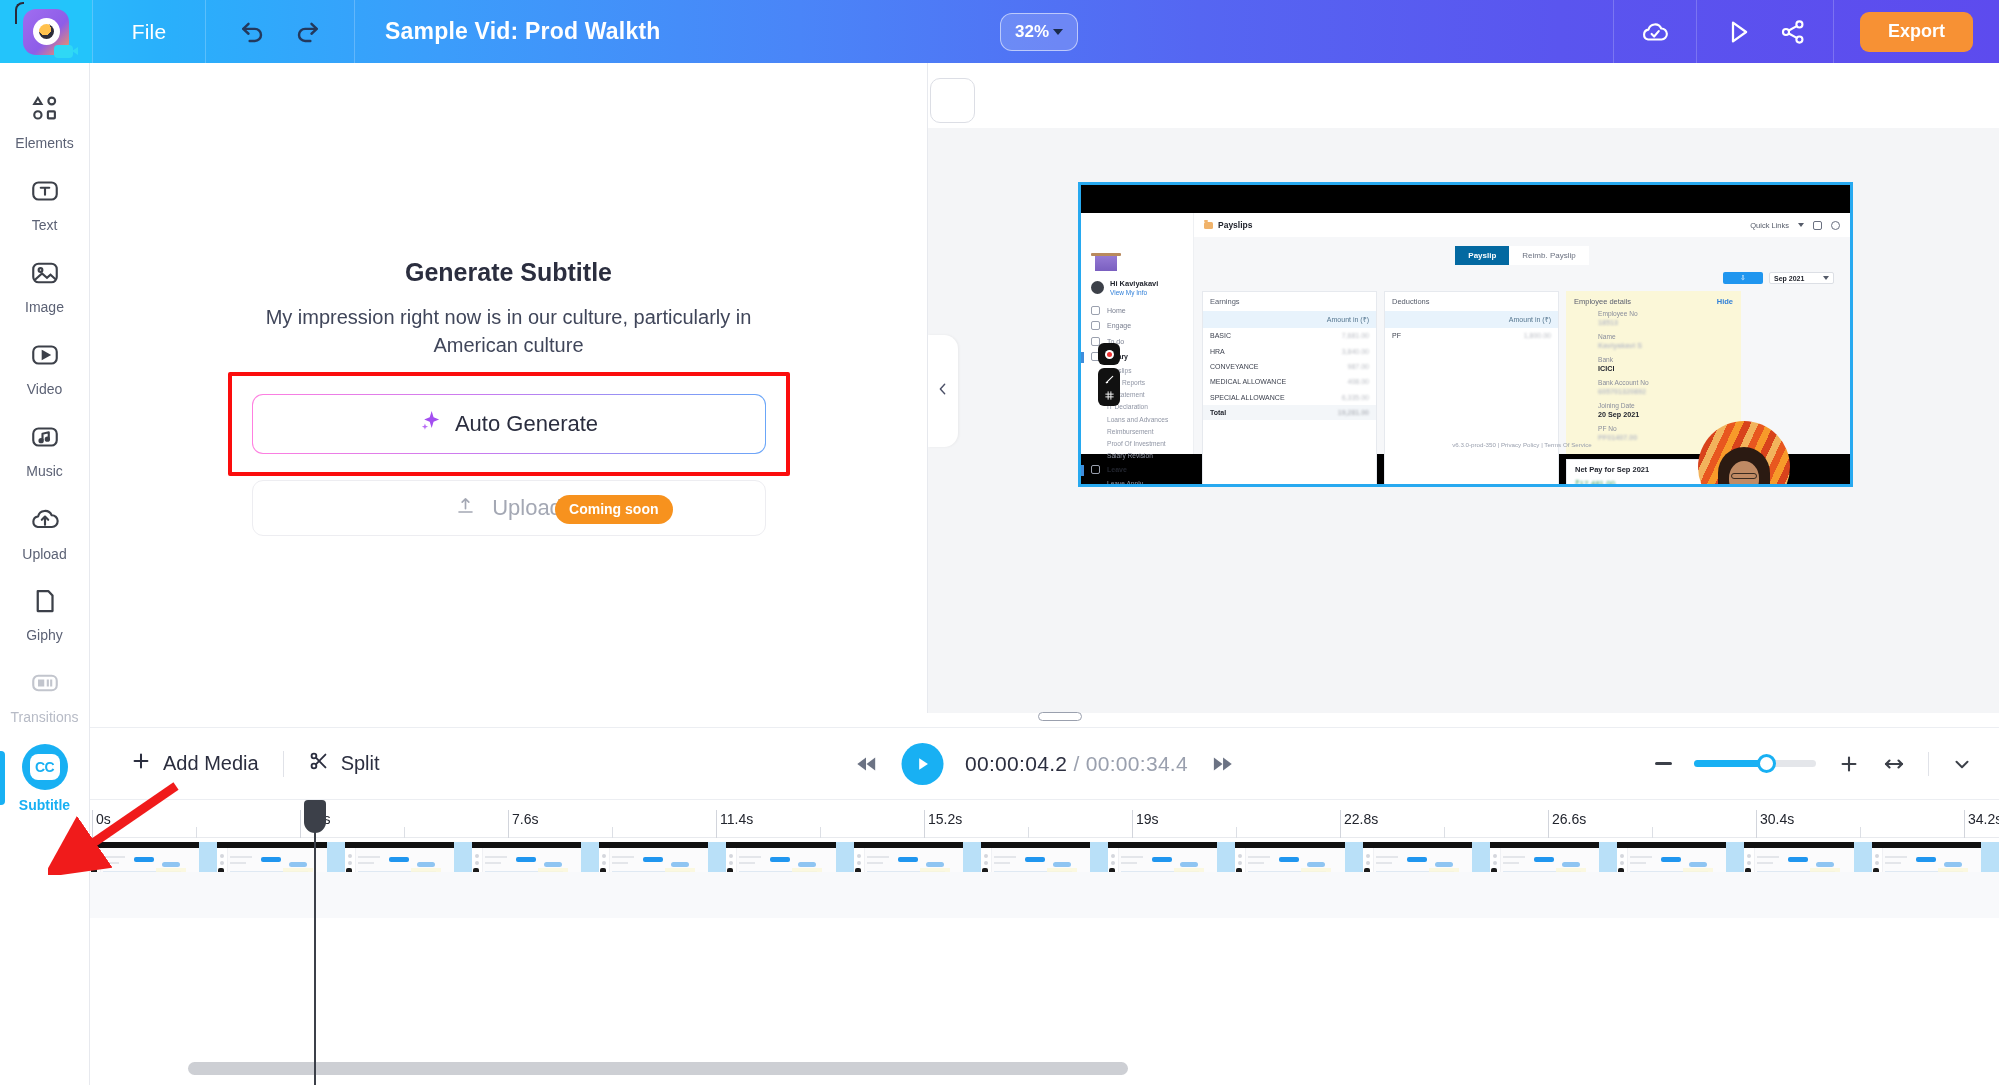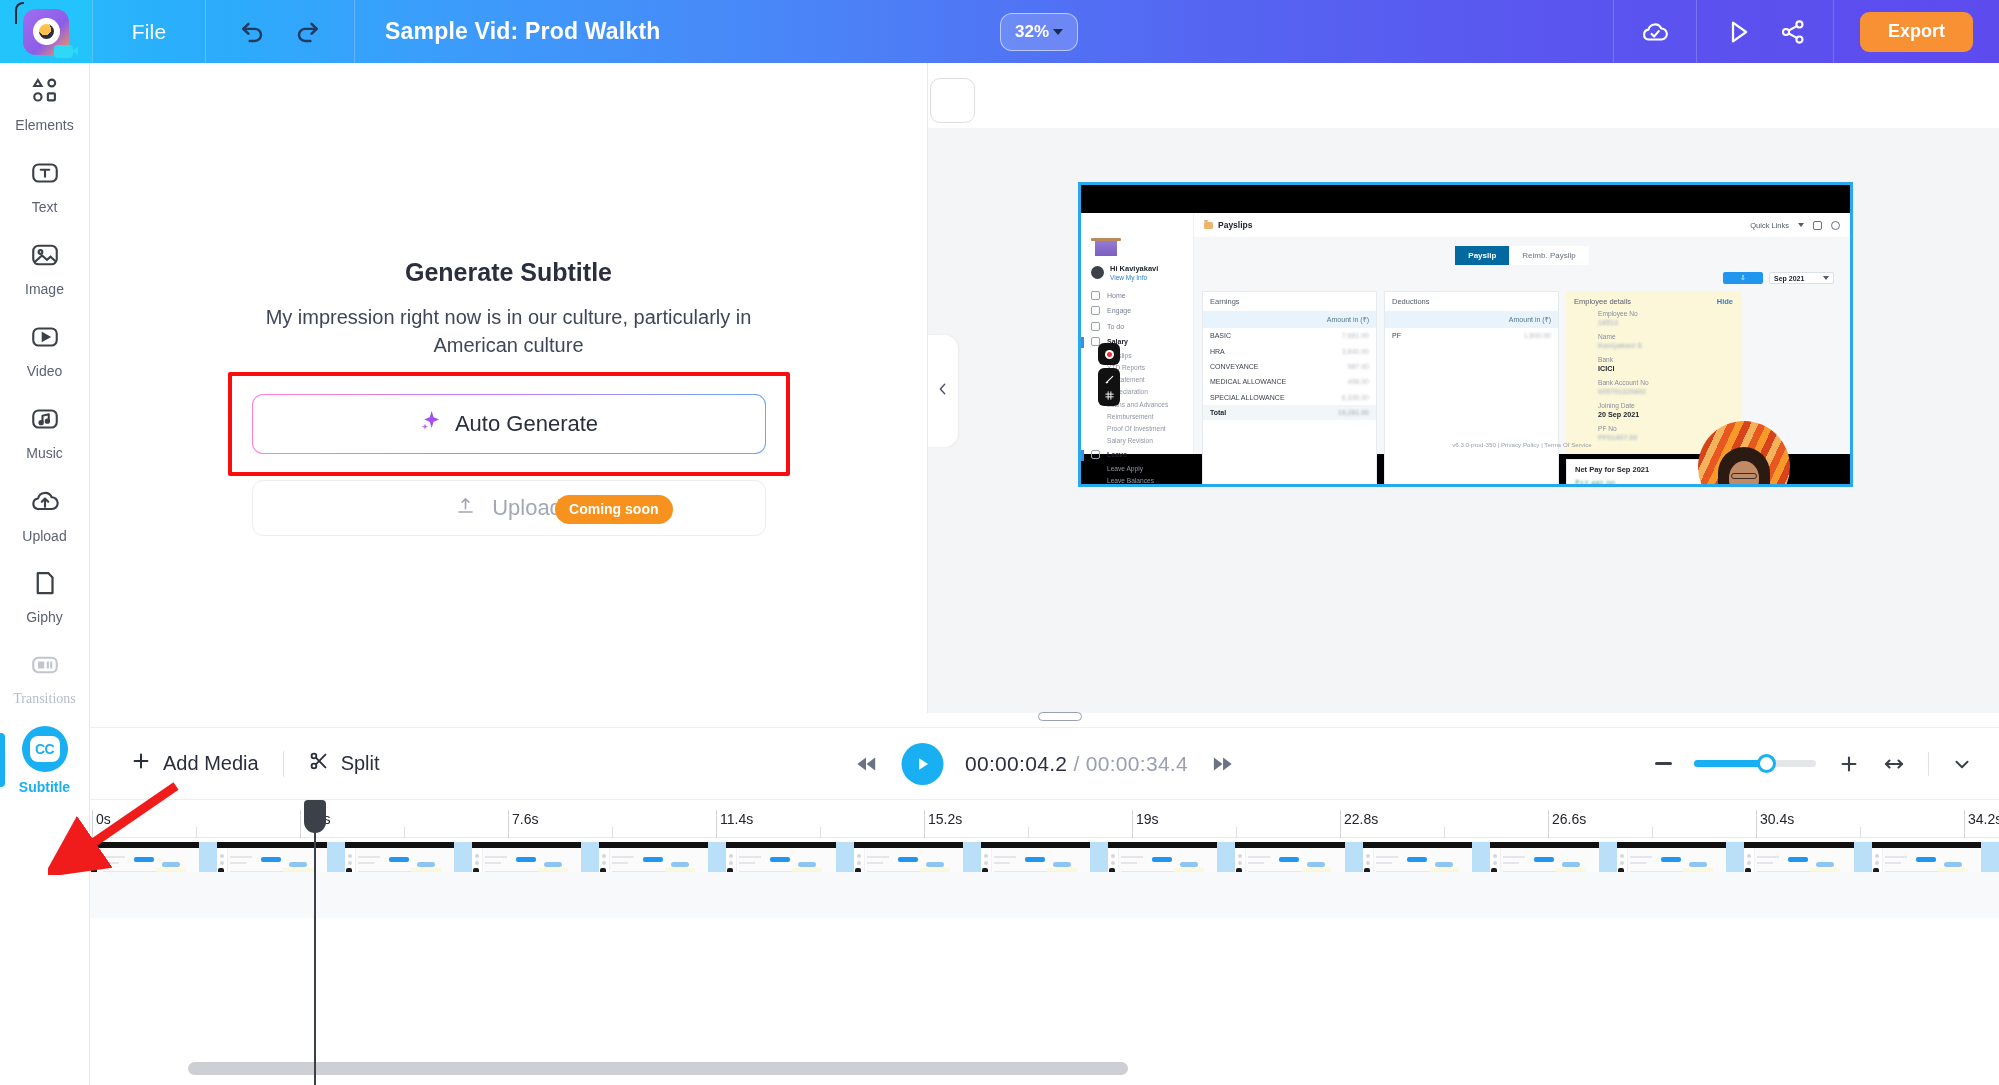--- a/index.html
+++ b/index.html
@@ -71,26 +71,26 @@
     margin: 0 26px 0 26px; height: 40px; padding: 0 28px; border-radius: 9px;
     background:#f79134; color:#fff; font-size:18px; font-weight:700;
     display:flex; align-items:center; justify-content:center; cursor:pointer;
     border:none;
   }
 
   
   .rail {
     position:absolute; left:0; top:63px; width:90px; bottom:0;
     background:#fff; border-right:1px solid #e7e9ee;
-    display:flex; flex-direction:column; align-items:center; 
+    display:flex; flex-direction:column; align-items:center; padding-top: 18px;
   }
   .rail-item { width:90px; height:82px; display:flex; flex-direction:column;
     align-items:center; justify-content:center; gap:7px; cursor:pointer; position:relative; }
   .rail-label { font-size:14px; color:#5c6275; }
-  .rail-item.muted .rail-label { color:#b7bbc6;font-family:Liberation Serif, serif; }
+  .rail-item.muted .rail-label { color:#b7bbc6; }
   .rail-item.active .rail-label { color:#18b0f3; font-weight:700; }
   .rail-item.active:before {
     content:""; position:absolute; left:0; top:14px; width:5px; height:54px;
     background:#18b0f3; border-radius:0 4px 4px 0;
   }
   .cc-circle {
     width:46px; height:46px; border-radius:50%; background:#18b0f3;
     display:flex; align-items:center; justify-content:center;
   }
   .cc-inner { width:30px;height:26px;border-radius:8px;background:#fff;
@@ -152,21 +152,21 @@
   }
   .video-frame {
     position:absolute; left:1078px; top:182px; width:775px; height:305px;
     border:3px solid #27a9f0; background:#fff; overflow:hidden;
   }
   .vf-topbar { position:absolute; left:0; top:0; width:100%; height:28px; background:#000; }
   .vf-botbar { position:absolute; left:0; bottom:0; width:100%; height:30px; background:#000; }
   .vf-body { position:absolute; left:0; top:28px; right:0; bottom:30px; background:#fff; display:flex; }
 
   .hr-side { width:113px; background:#fff; border-right:1px solid #eef0f3;
-    padding:7px 0 0 0; position:relative; font-size:7px; color:#8b8f9c; }
+    padding:22px 0 0 0; position:relative; font-size:7px; color:#8b8f9c; }
   .hr-avatar-img { width:22px;height:18px;margin:2px 0 4px 14px;
     background:linear-gradient(#9a7fd8,#7a5fc0); border-radius:3px 3px 0 0; }
   .hr-avatar-img:after{content:"";display:block;width:30px;height:3px;background:#b98a5e;margin:18px 0 0 -4px;border-radius:1px;}
   .hr-user { display:flex; align-items:center; gap:6px; padding:4px 8px 2px 10px; }
   .hr-user-dot { width:13px;height:13px;border-radius:50%;background:#3c4049; }
   .hr-user-name { font-size:7.5px; color:#22252e; font-weight:700; line-height:1.3;}
   .hr-user-link { font-size:6.5px; color:#2f7fd8; }
   .hr-nav { margin-top:5px; }
   .hr-nav-row { display:flex; align-items:center; gap:7px; padding:3.2px 8px 3.2px 10px;
     font-size:7px; color:#7b8091; }

